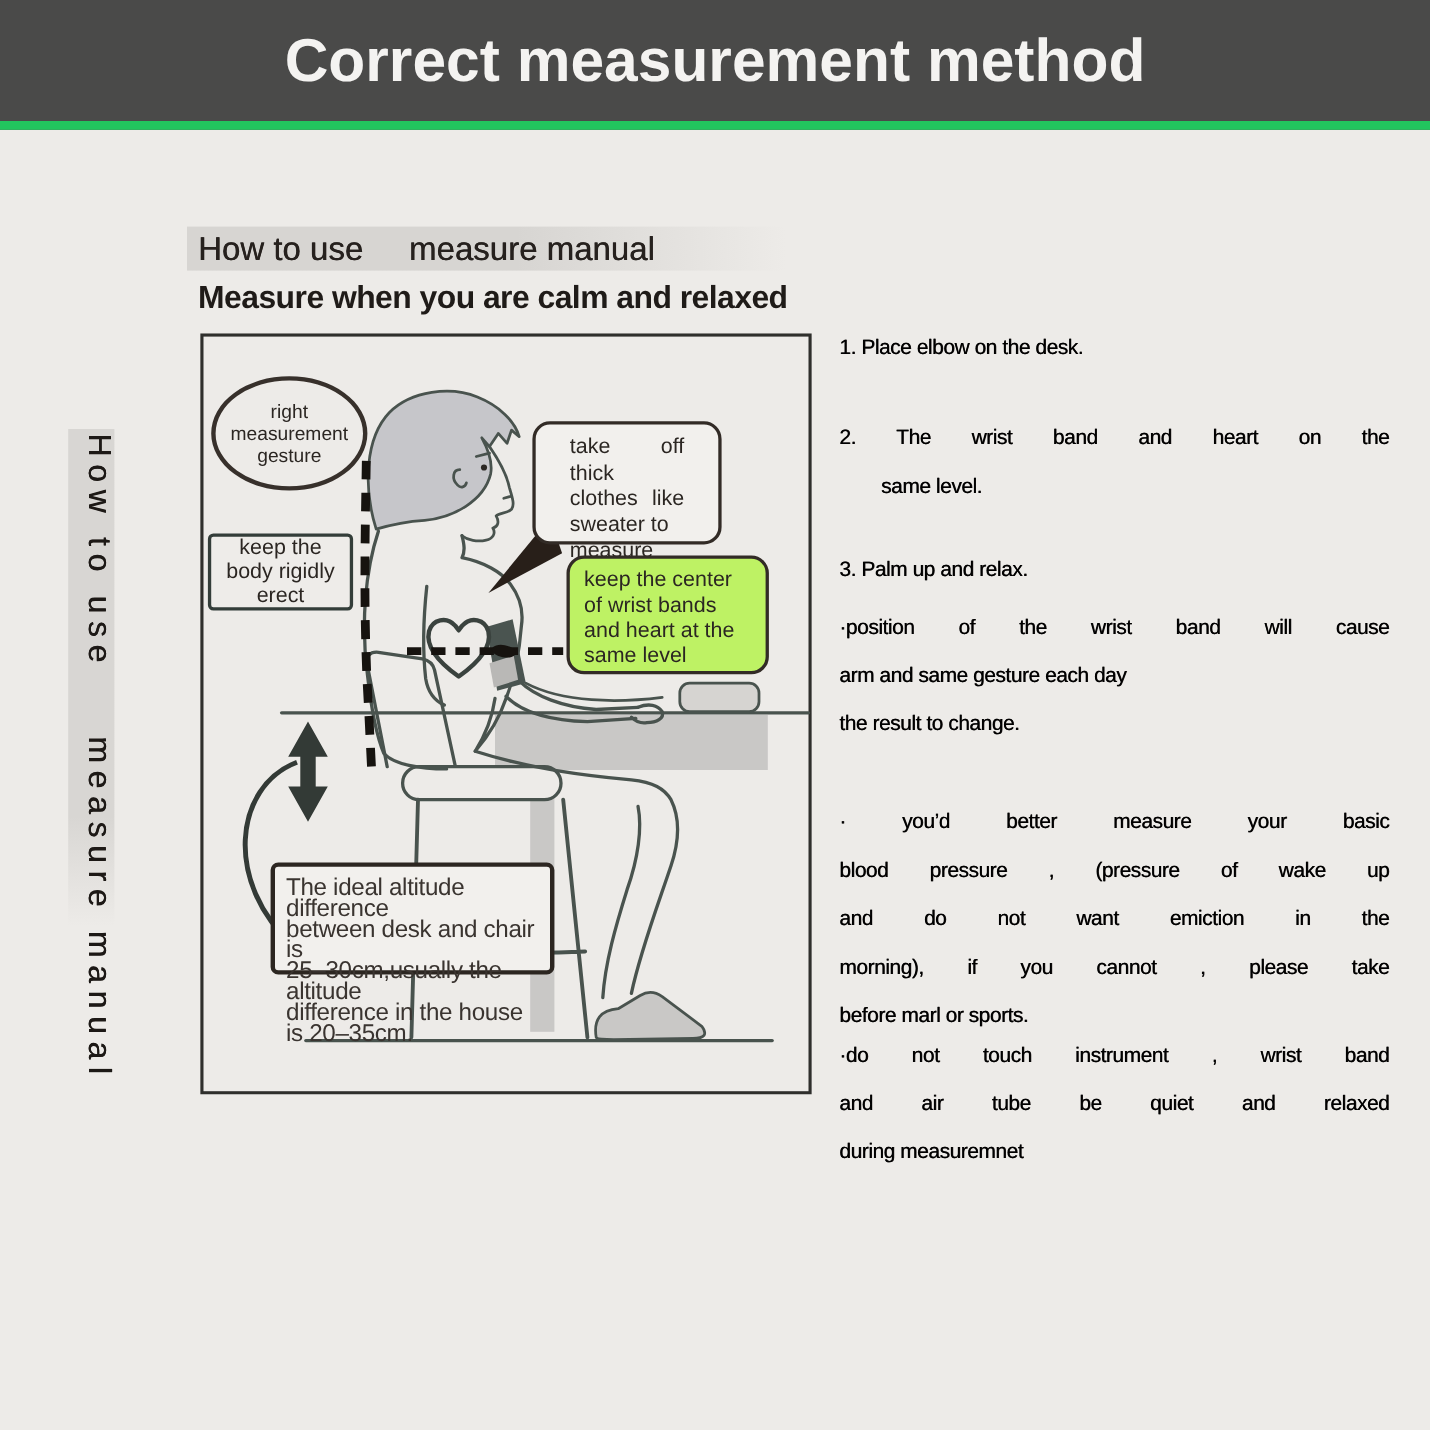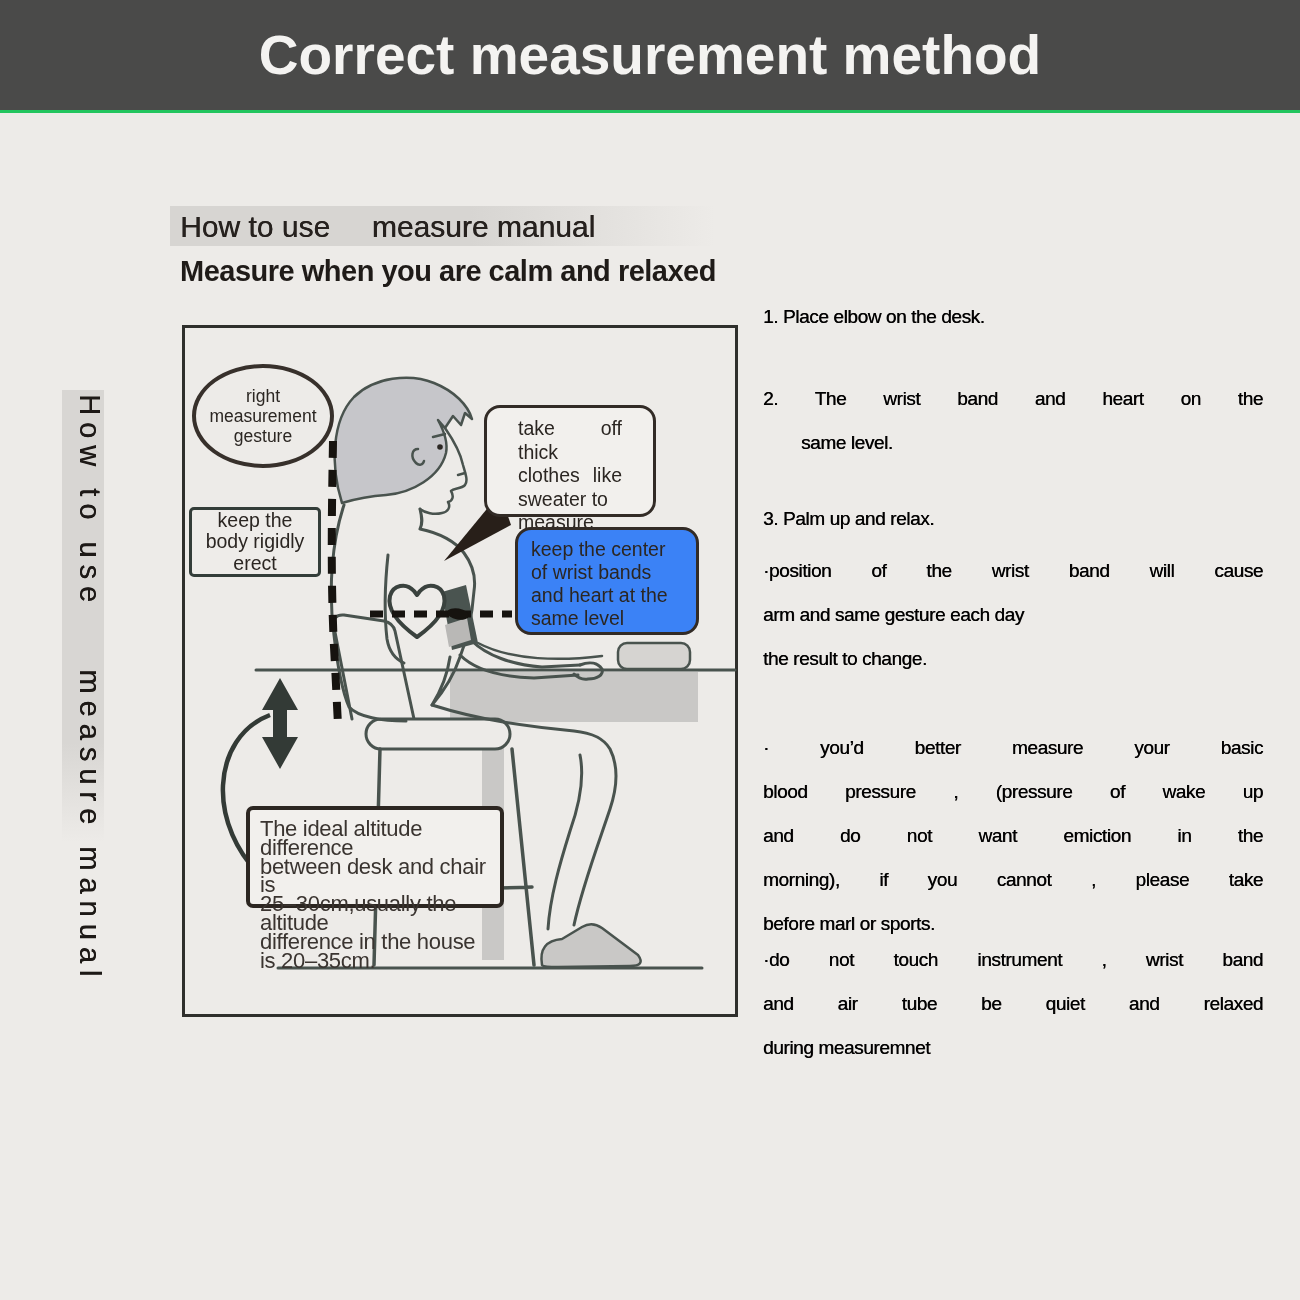--- a/index.html
+++ b/index.html
@@ -1,50 +1,50 @@
 <!DOCTYPE html>
 <html><head>
 <meta charset="utf-8">
 <style>
   html,body{margin:0;padding:0;}
   #page{position:relative;width:1300px;height:1300px;background:#edebe8;overflow:hidden;
         font-family:"Liberation Sans","DejaVu Sans",sans-serif;color:#262120;}
   .abs{position:absolute;}
   
   .titlebar{left:0;top:0;width:1300px;height:110px;background:#4a4a49;
-            border-bottom:3px solid #22c55e;display:flex;align-items:center;justify-content:center;}
+            border-bottom:8px solid #22c55e;display:flex;align-items:center;justify-content:center;}
   .titlebar .t{color:#f4f3f1;font-size:55px;font-weight:bold;letter-spacing:0px;}
   
   .side-strip{left:62px;top:390px;width:42px;height:452px;
               background:linear-gradient(to bottom,#d8d6d3 0%,#d8d6d3 78%,rgba(216,214,211,0) 100%);}
   .side-label{left:54px;top:394px;height:620px;width:52px;
               writing-mode:vertical-rl;text-orientation:mixed;
               font-size:29px;letter-spacing:7px;color:#1d1916;white-space:pre;
               text-shadow:0.4px 0 0 #1d1916;}
   
   .hl{left:170px;top:206px;width:545px;height:40px;
       background:linear-gradient(to right,#d7d5d2 0%,#d7d5d2 55%,rgba(215,213,210,0) 100%);}
   .heading{left:180px;top:210px;font-size:30px;white-space:pre;color:#26211e;
            text-shadow:0.4px 0 0 #26211e;}
   .subheading{left:180px;top:255px;font-size:29px;letter-spacing:-0.5px;color:#1f1b18;
               font-weight:bold;}
   
-  .diagram{left:182px;top:303px;width:556px;height:692px;margin-top:22px;}
+  .diagram{left:182px;top:303px;width:556px;height:692px;}
   .diagram svg{position:absolute;left:0;top:0;}
   .bub{position:absolute;box-sizing:border-box;color:#2b2622;}
   .ellipse{left:10px;top:39px;width:142px;height:104px;border:4px solid #37302b;border-radius:50%;
            display:flex;align-items:center;justify-content:center;text-align:center;
            font-size:17.5px;line-height:1.16;white-space:pre-line;}
   .posture{left:7px;top:182px;width:132px;height:70px;border:3.5px solid #333d39;border-radius:5px;
            display:flex;align-items:center;justify-content:center;text-align:center;
            font-size:19.5px;line-height:1.08;white-space:pre-line;background:#eeece9;}
   .clothes{left:302px;top:80px;width:172px;height:112px;border:3.5px solid #322b26;border-radius:16px;
            background:#f2f0ed;padding:9px 31px;font-size:19.5px;line-height:23.5px;}
   .level{left:333px;top:202px;width:184px;height:108px;border:3.5px solid #322b26;border-radius:16px;
-         background:#3b82f6;padding:8px 13px;font-size:19.5px;line-height:23px;white-space:pre-line;}
+         background:#bef264;padding:8px 13px;font-size:19.5px;line-height:23px;white-space:pre-line;}
   .altitude{left:64px;top:481px;width:258px;height:102px;border:4px solid #2c2621;border-radius:7px;
             background:#f2f0ed;padding:10px 10px;font-size:22px;line-height:18.8px;
             letter-spacing:-0.3px;white-space:pre-line;color:#3a3430;}
   .jl{text-align:justify;text-align-last:justify;}
   
   .rc{left:763px;width:500px;font-size:19px;letter-spacing:-0.4px;color:#000000;
       text-shadow:0.4px 0 0 #262120;}
   .rc .ln{height:44px;text-align:justify;}
   .rc .ln.jl{text-align-last:justify;}
   .step1{top:306px;} .step2{top:388px;} .step3{top:508px;}

